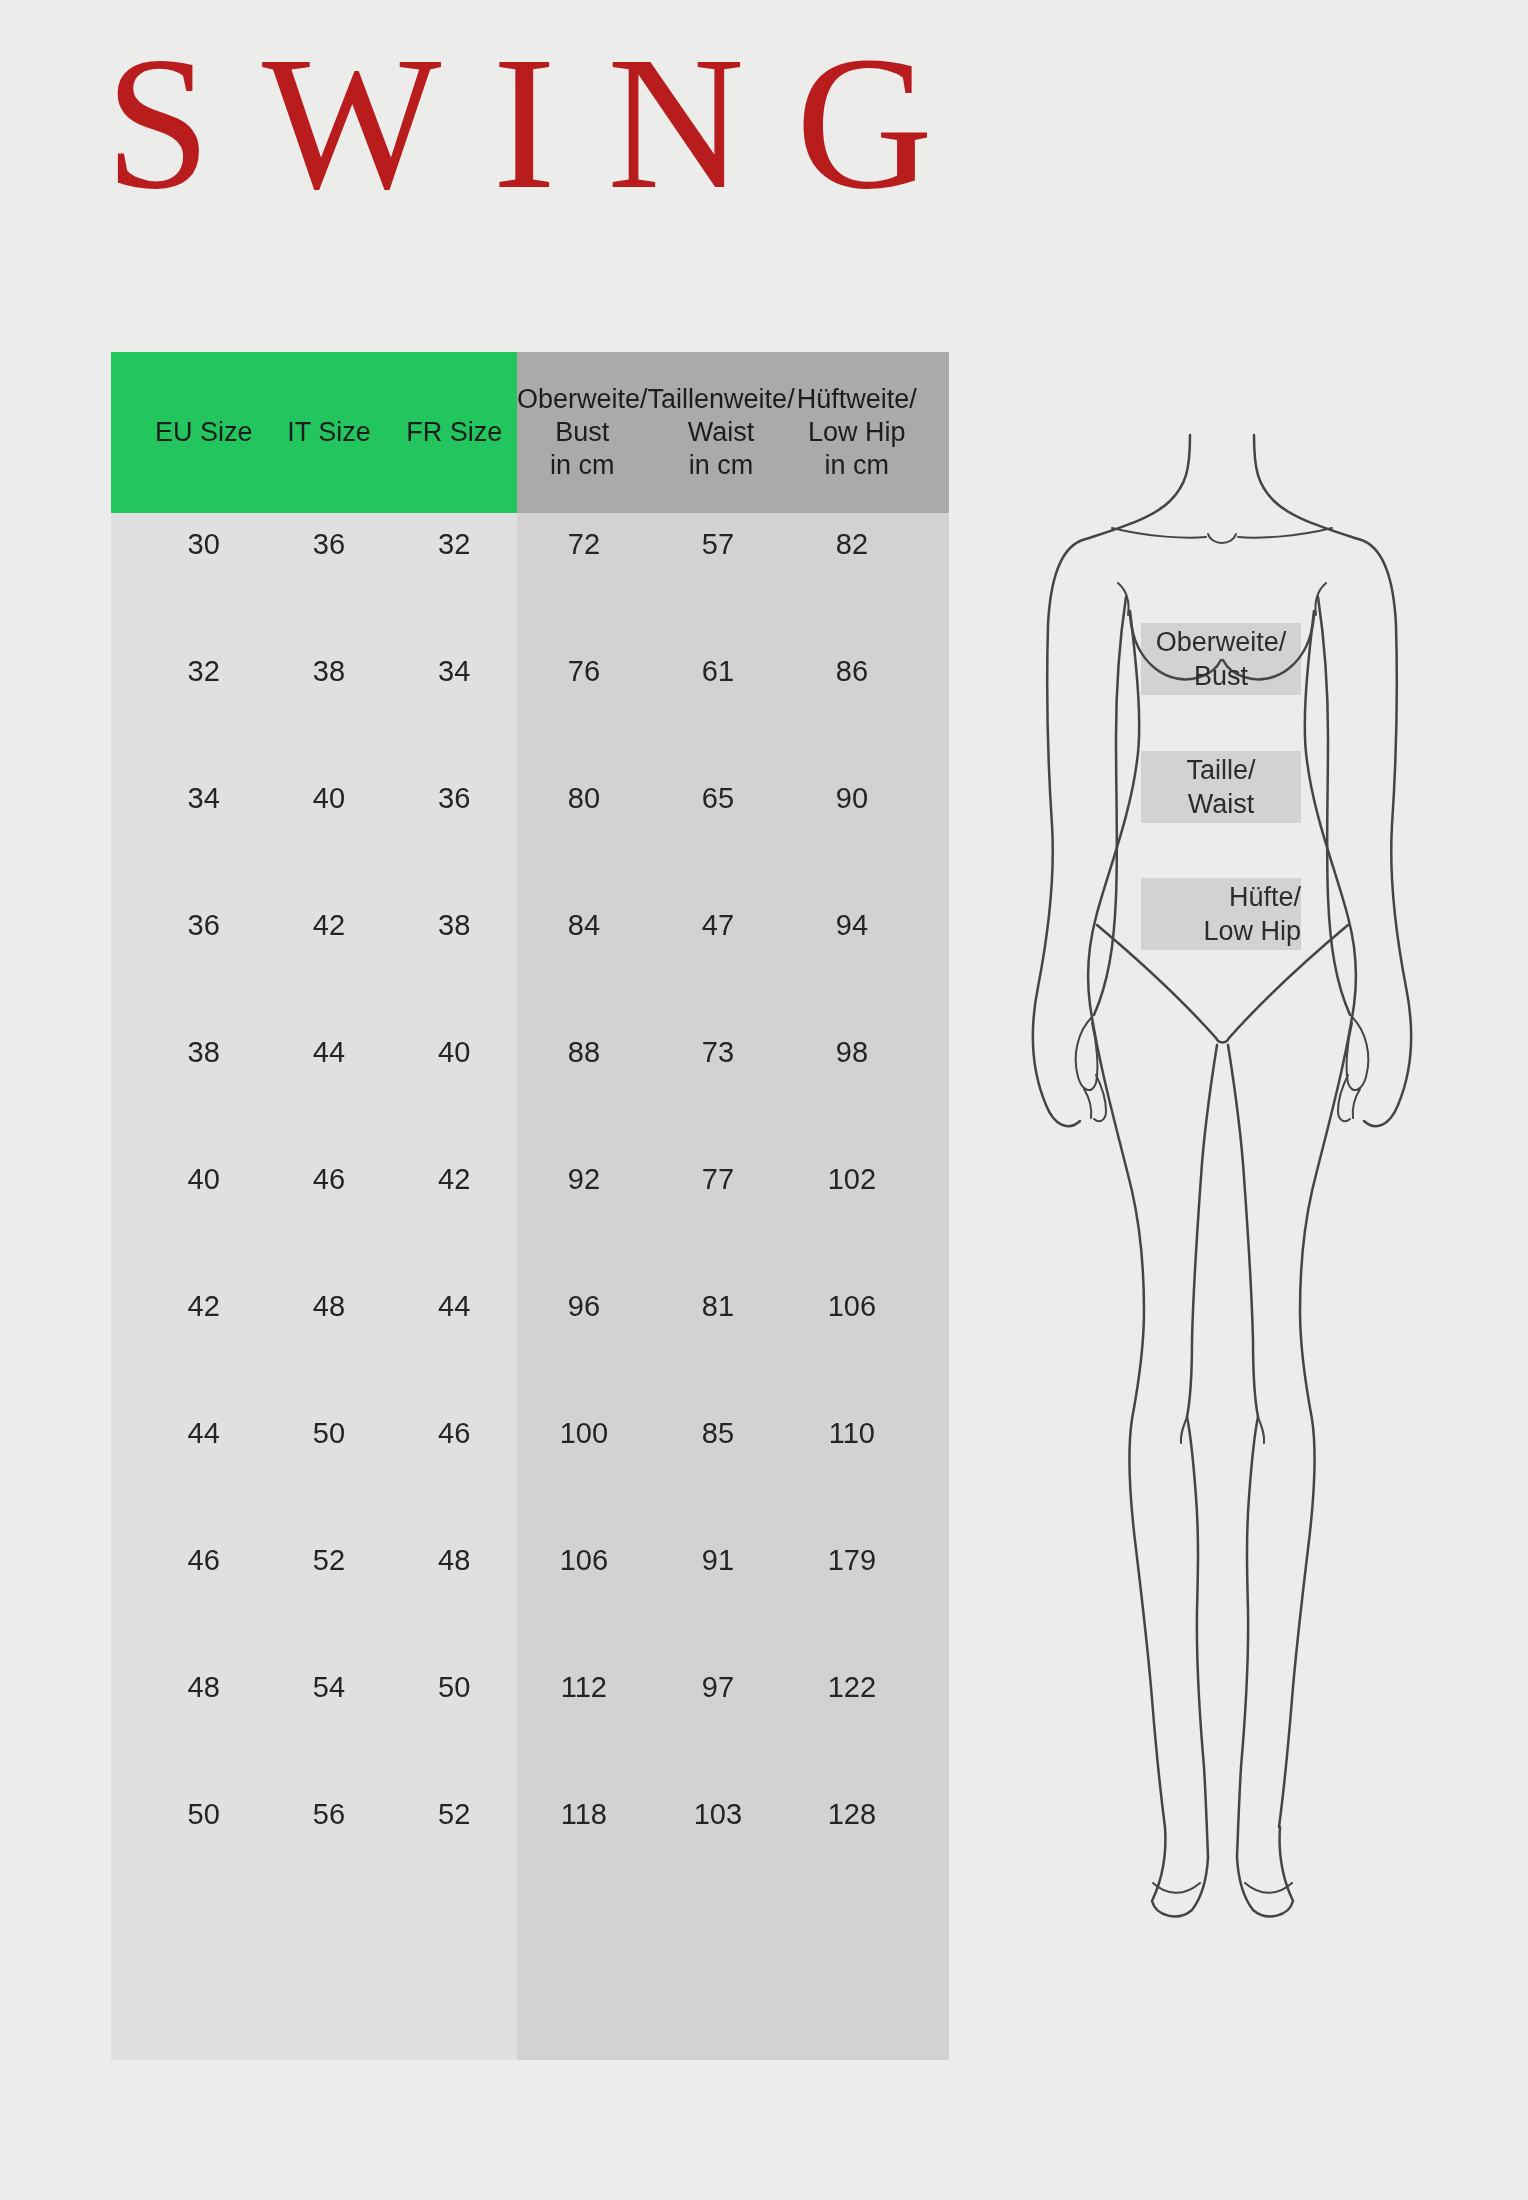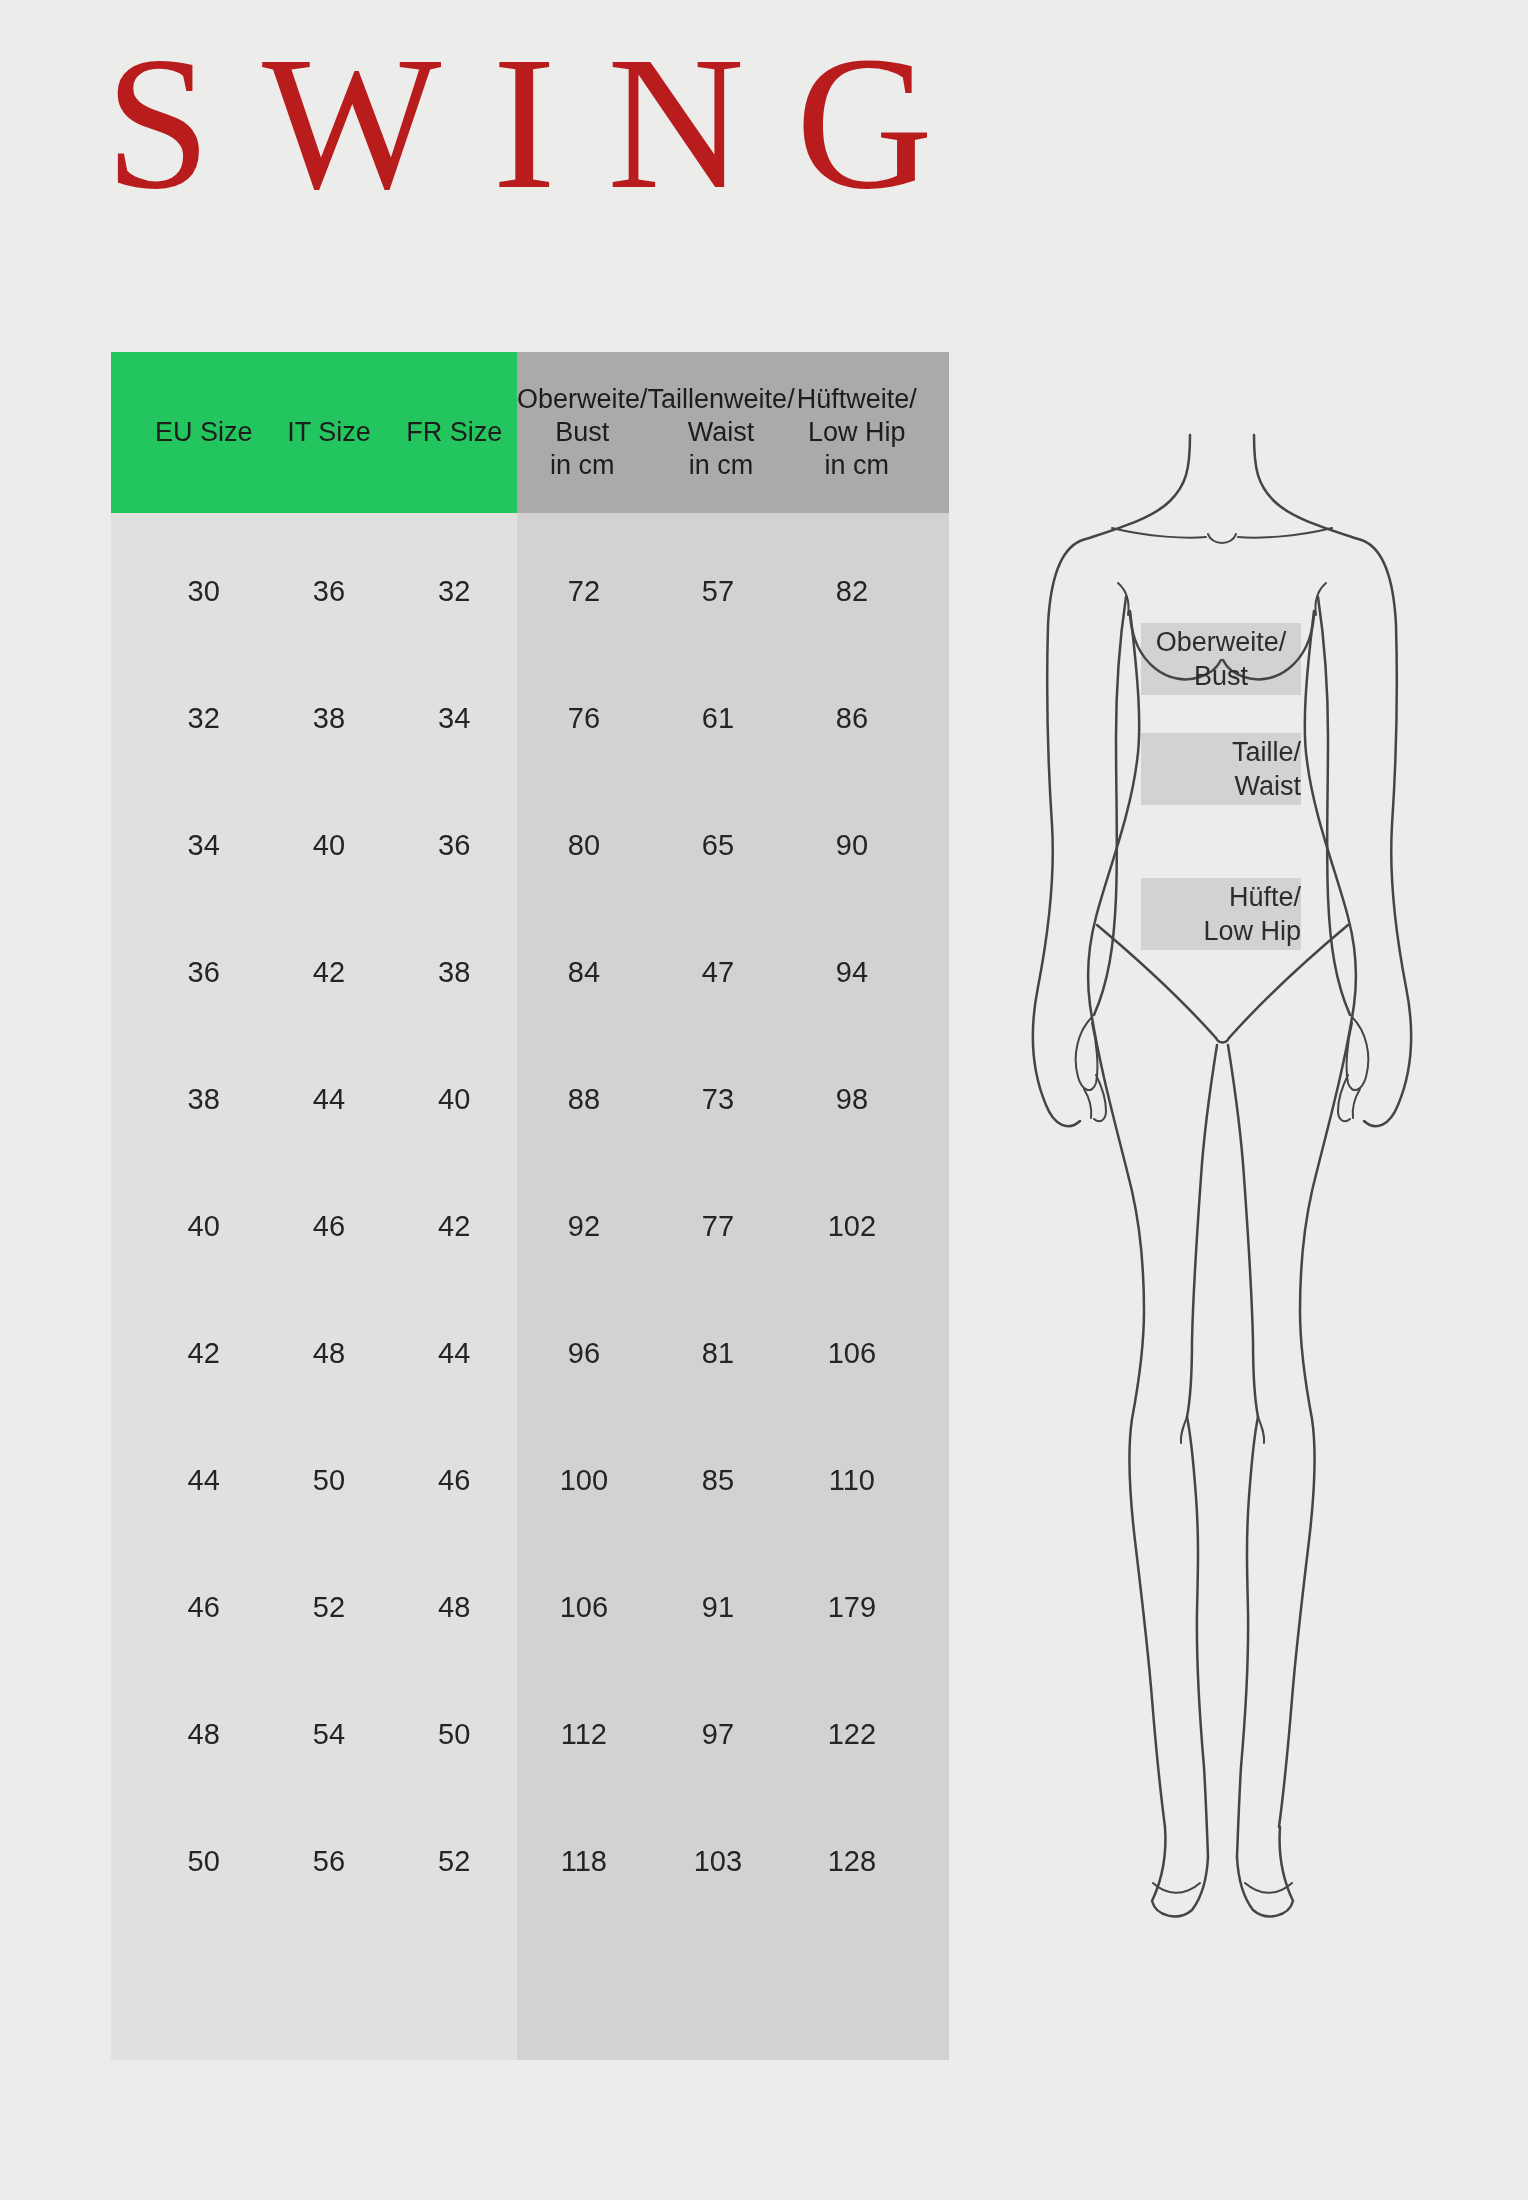--- a/index.html
+++ b/index.html
@@ -32,21 +32,21 @@
   .hgroup.right{width:432px;padding-right:30px;background:#abaaa8;}
   .hcell{
     flex:1;text-align:center;
     font-size:27px;color:#1d1d1d;line-height:33px;
   }
   .tbody{position:relative;height:1547px;}
   .strip{position:absolute;top:0;bottom:0;}
   .strip.left{left:0;width:406px;background:#e0e0de;}
   .strip.right{left:406px;width:432px;background:#d2d2d0;}
   .rows{position:absolute;left:0;top:15px;right:0;}
-  .row{display:flex;height:127px;align-items:center;padding:0 30px;box-sizing:border-box;}
+  .row{display:flex;height:127px;padding:0 30px;box-sizing:border-box;}
   .cell{text-align:center;font-size:29px;color:#242424;}
   .cell.col-a{width:125.3px;}
   .cell.col-b{width:134px;}
   
   .figure{
     position:absolute;left:1020px;top:425px;
     width:410px;height:1510px;
   }
   .figure svg{position:absolute;left:0;top:0;z-index:2;}
   .mbox{
@@ -54,21 +54,21 @@
     background:#d2d2d0;
     left:121px;width:160px;height:72px;
   }
   .mlabel{
     position:absolute;z-index:3;
     left:121px;width:160px;height:72px;
     display:flex;flex-direction:column;justify-content:center;
     text-align:center;
     font-size:27px;line-height:34px;color:#2c2c2c;
   }
-  .m1{top:198px;} .m2{top:308px;text-align:right;} .m3{top:453px;align-items:flex-end;}
+  .m1{top:198px;} .m2{top:326px;} .m3{top:453px;align-items:flex-end;}
 </style>
 </head>
 <body>
 
 <h1 class="logo">SWING</h1>
 
 <div class="size-table">
   <div class="thead">
     <div class="hgroup left">
       <div class="hcell">EU Size</div>

